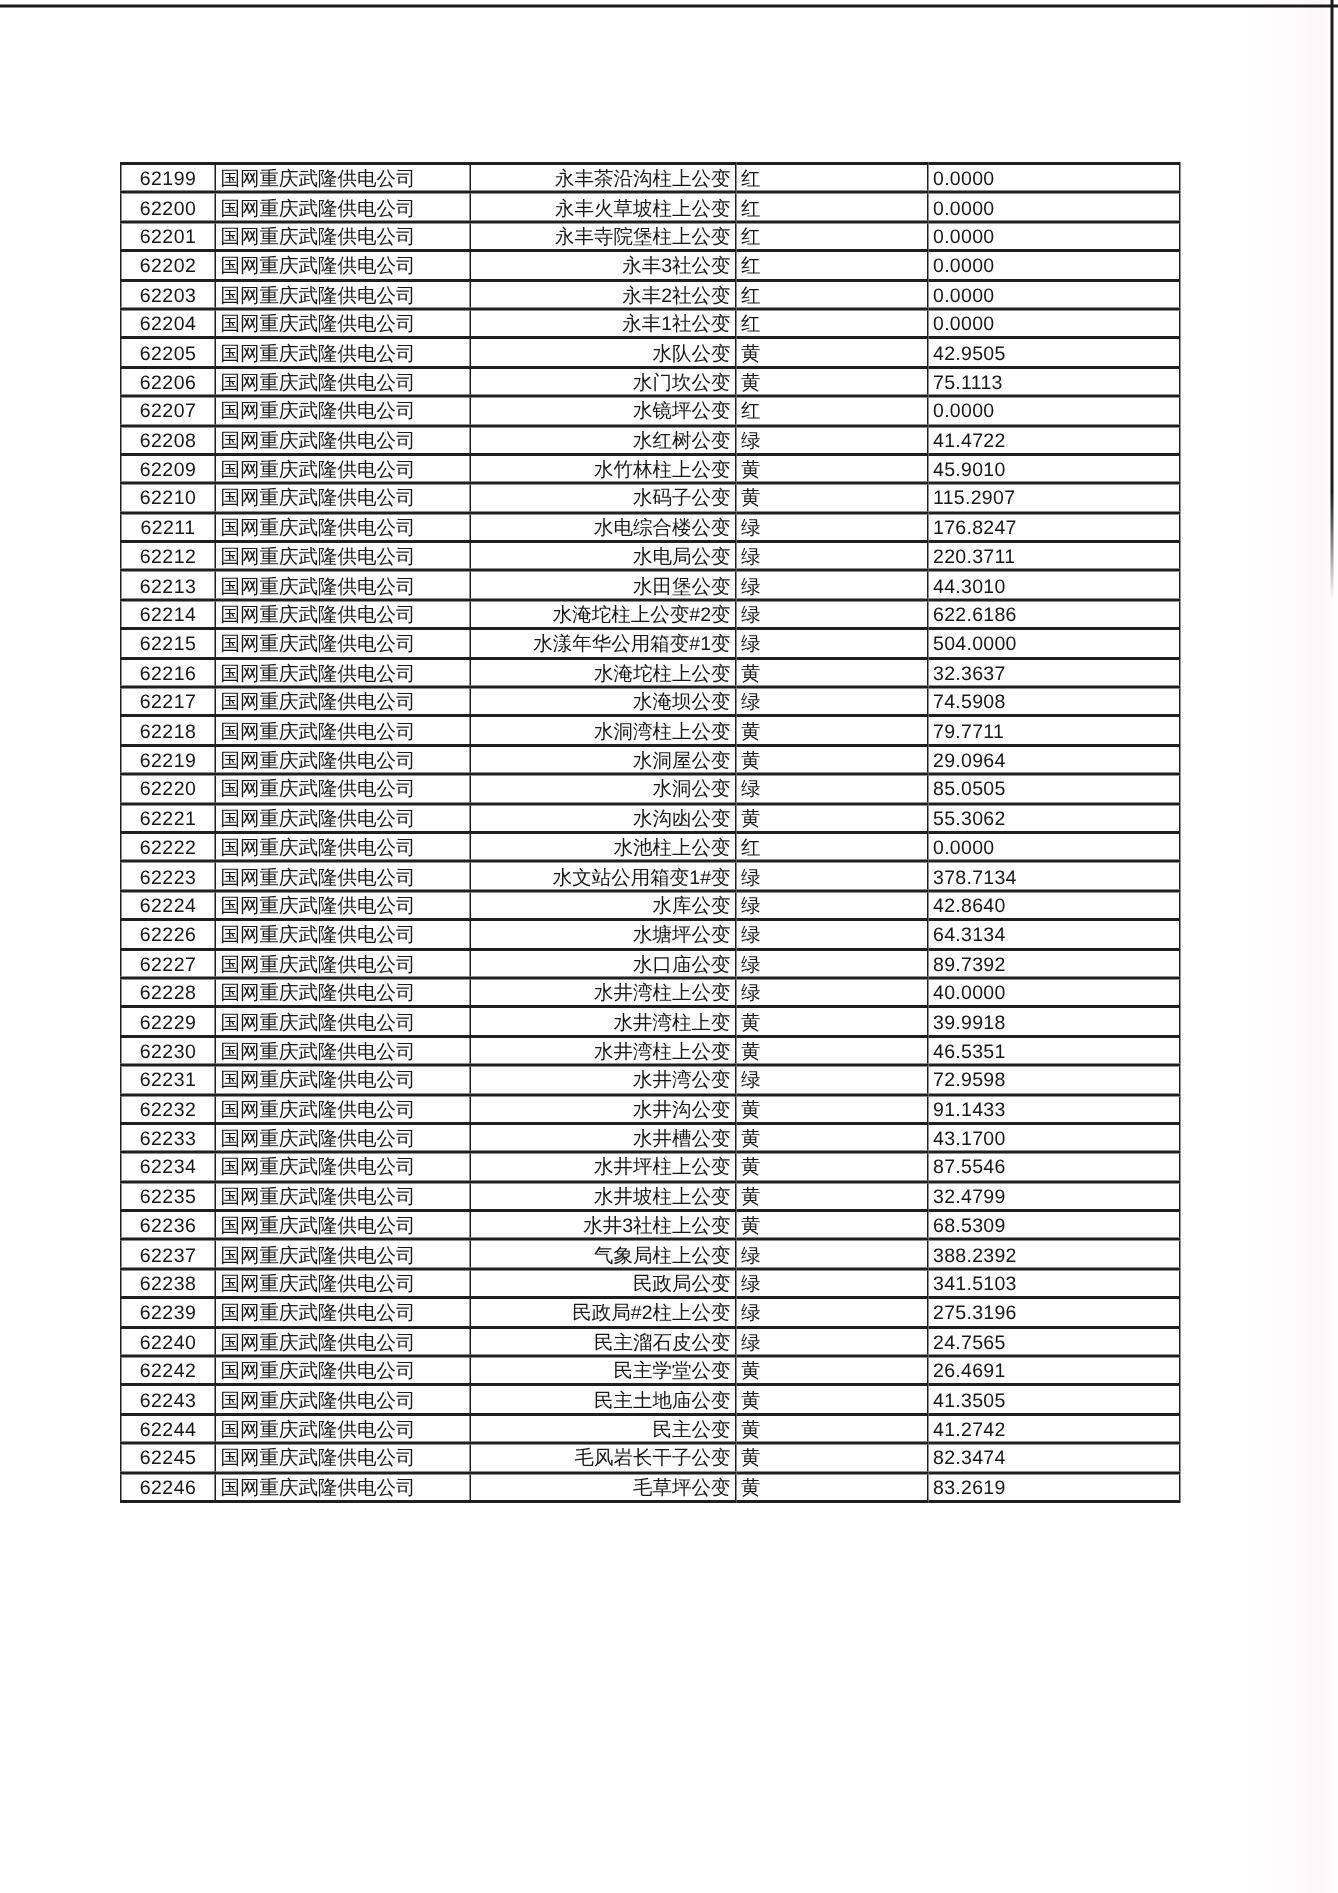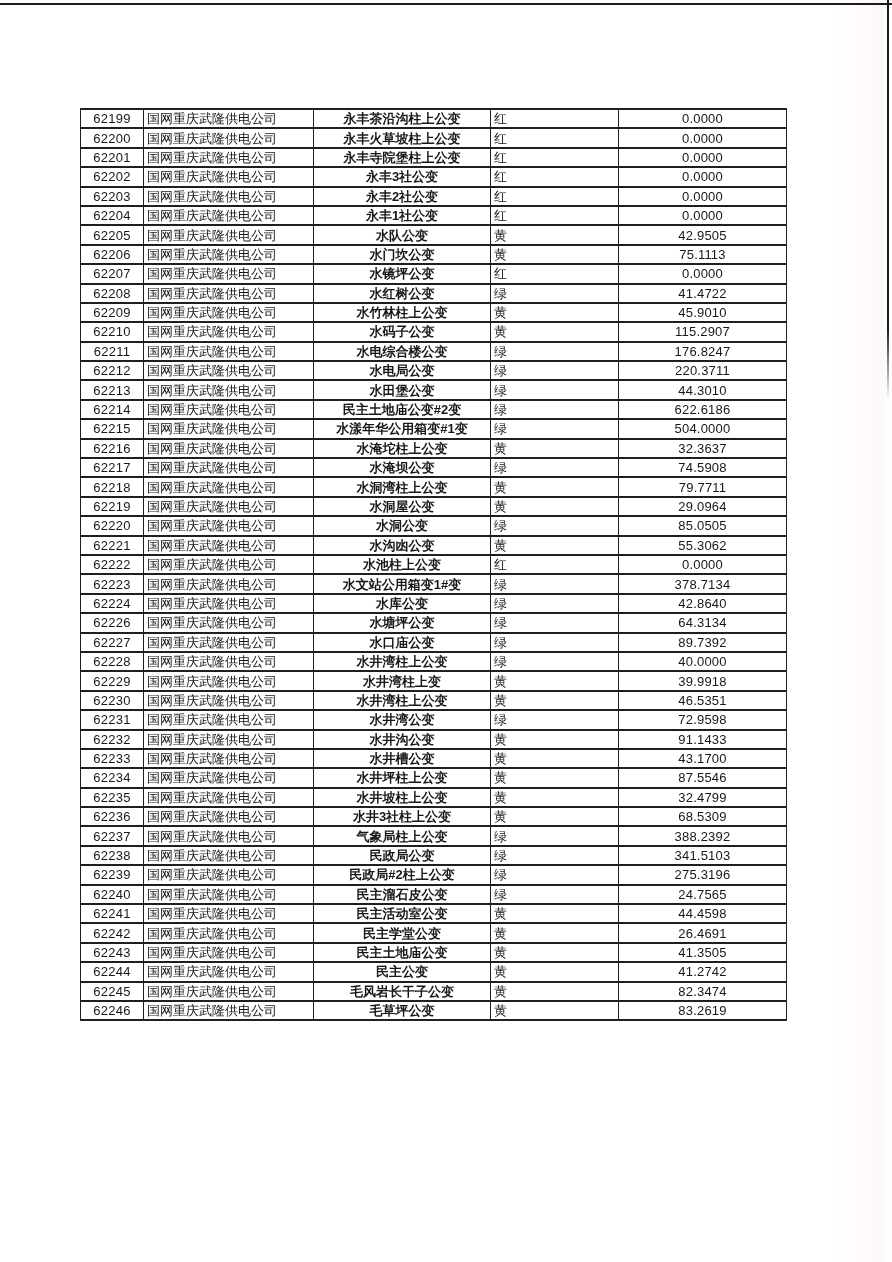--- a/index.html
+++ b/index.html
@@ -38,23 +38,23 @@
     height: 19.4px;
     font-size: 13px;
     color: #171717;
     line-height: 1;
     padding: 0 3px;
     white-space: nowrap;
     overflow: hidden;
   }
   td.c-id      { text-align: center; letter-spacing: 0.3px; }
   td.c-company { text-align: left; }
-  td.c-station { text-align: center; font-weight: bold; }
+  td.c-station { text-align: right; }
   td.c-status  { text-align: left; }
-  td.c-value   { text-align: center; letter-spacing: 0.2px; }
+  td.c-value   { letter-spacing: 0.2px; }
 </style>
 </head>
 <body>
 
 <div class="page">
   <div class="top-line" style="background: rgb(27, 27, 27);"></div>
   <div class="right-line" style="background: linear-gradient(rgb(27, 27, 27) 82%, rgba(0, 0, 0, 0));"></div>
 
   <table class="grid">
     <colgroup>
@@ -166,21 +166,21 @@
         <tr>
           <td class="c-id">62213</td>
           <td class="c-company">国网重庆武隆供电公司</td>
           <td class="c-station">水田堡公变</td>
           <td class="c-status">绿</td>
           <td class="c-value">44.3010</td>
         </tr>
         <tr>
           <td class="c-id">62214</td>
           <td class="c-company">国网重庆武隆供电公司</td>
-          <td class="c-station">民主土地庙公变#2变</td>
+          <td class="c-station">水淹坨柱上公变#2变</td>
           <td class="c-status">绿</td>
           <td class="c-value">622.6186</td>
         </tr>
         <tr>
           <td class="c-id">62215</td>
           <td class="c-company">国网重庆武隆供电公司</td>
           <td class="c-station">水漾年华公用箱变#1变</td>
           <td class="c-status">绿</td>
           <td class="c-value">504.0000</td>
         </tr>
@@ -344,27 +344,20 @@
           <td class="c-station">民政局#2柱上公变</td>
           <td class="c-status">绿</td>
           <td class="c-value">275.3196</td>
         </tr>
         <tr>
           <td class="c-id">62240</td>
           <td class="c-company">国网重庆武隆供电公司</td>
           <td class="c-station">民主溜石皮公变</td>
           <td class="c-status">绿</td>
           <td class="c-value">24.7565</td>
-        </tr>
-        <tr>
-          <td class="c-id">62241</td>
-          <td class="c-company">国网重庆武隆供电公司</td>
-          <td class="c-station">民主活动室公变</td>
-          <td class="c-status">黄</td>
-          <td class="c-value">44.4598</td>
         </tr>
         <tr>
           <td class="c-id">62242</td>
           <td class="c-company">国网重庆武隆供电公司</td>
           <td class="c-station">民主学堂公变</td>
           <td class="c-status">黄</td>
           <td class="c-value">26.4691</td>
         </tr>
         <tr>
           <td class="c-id">62243</td>

